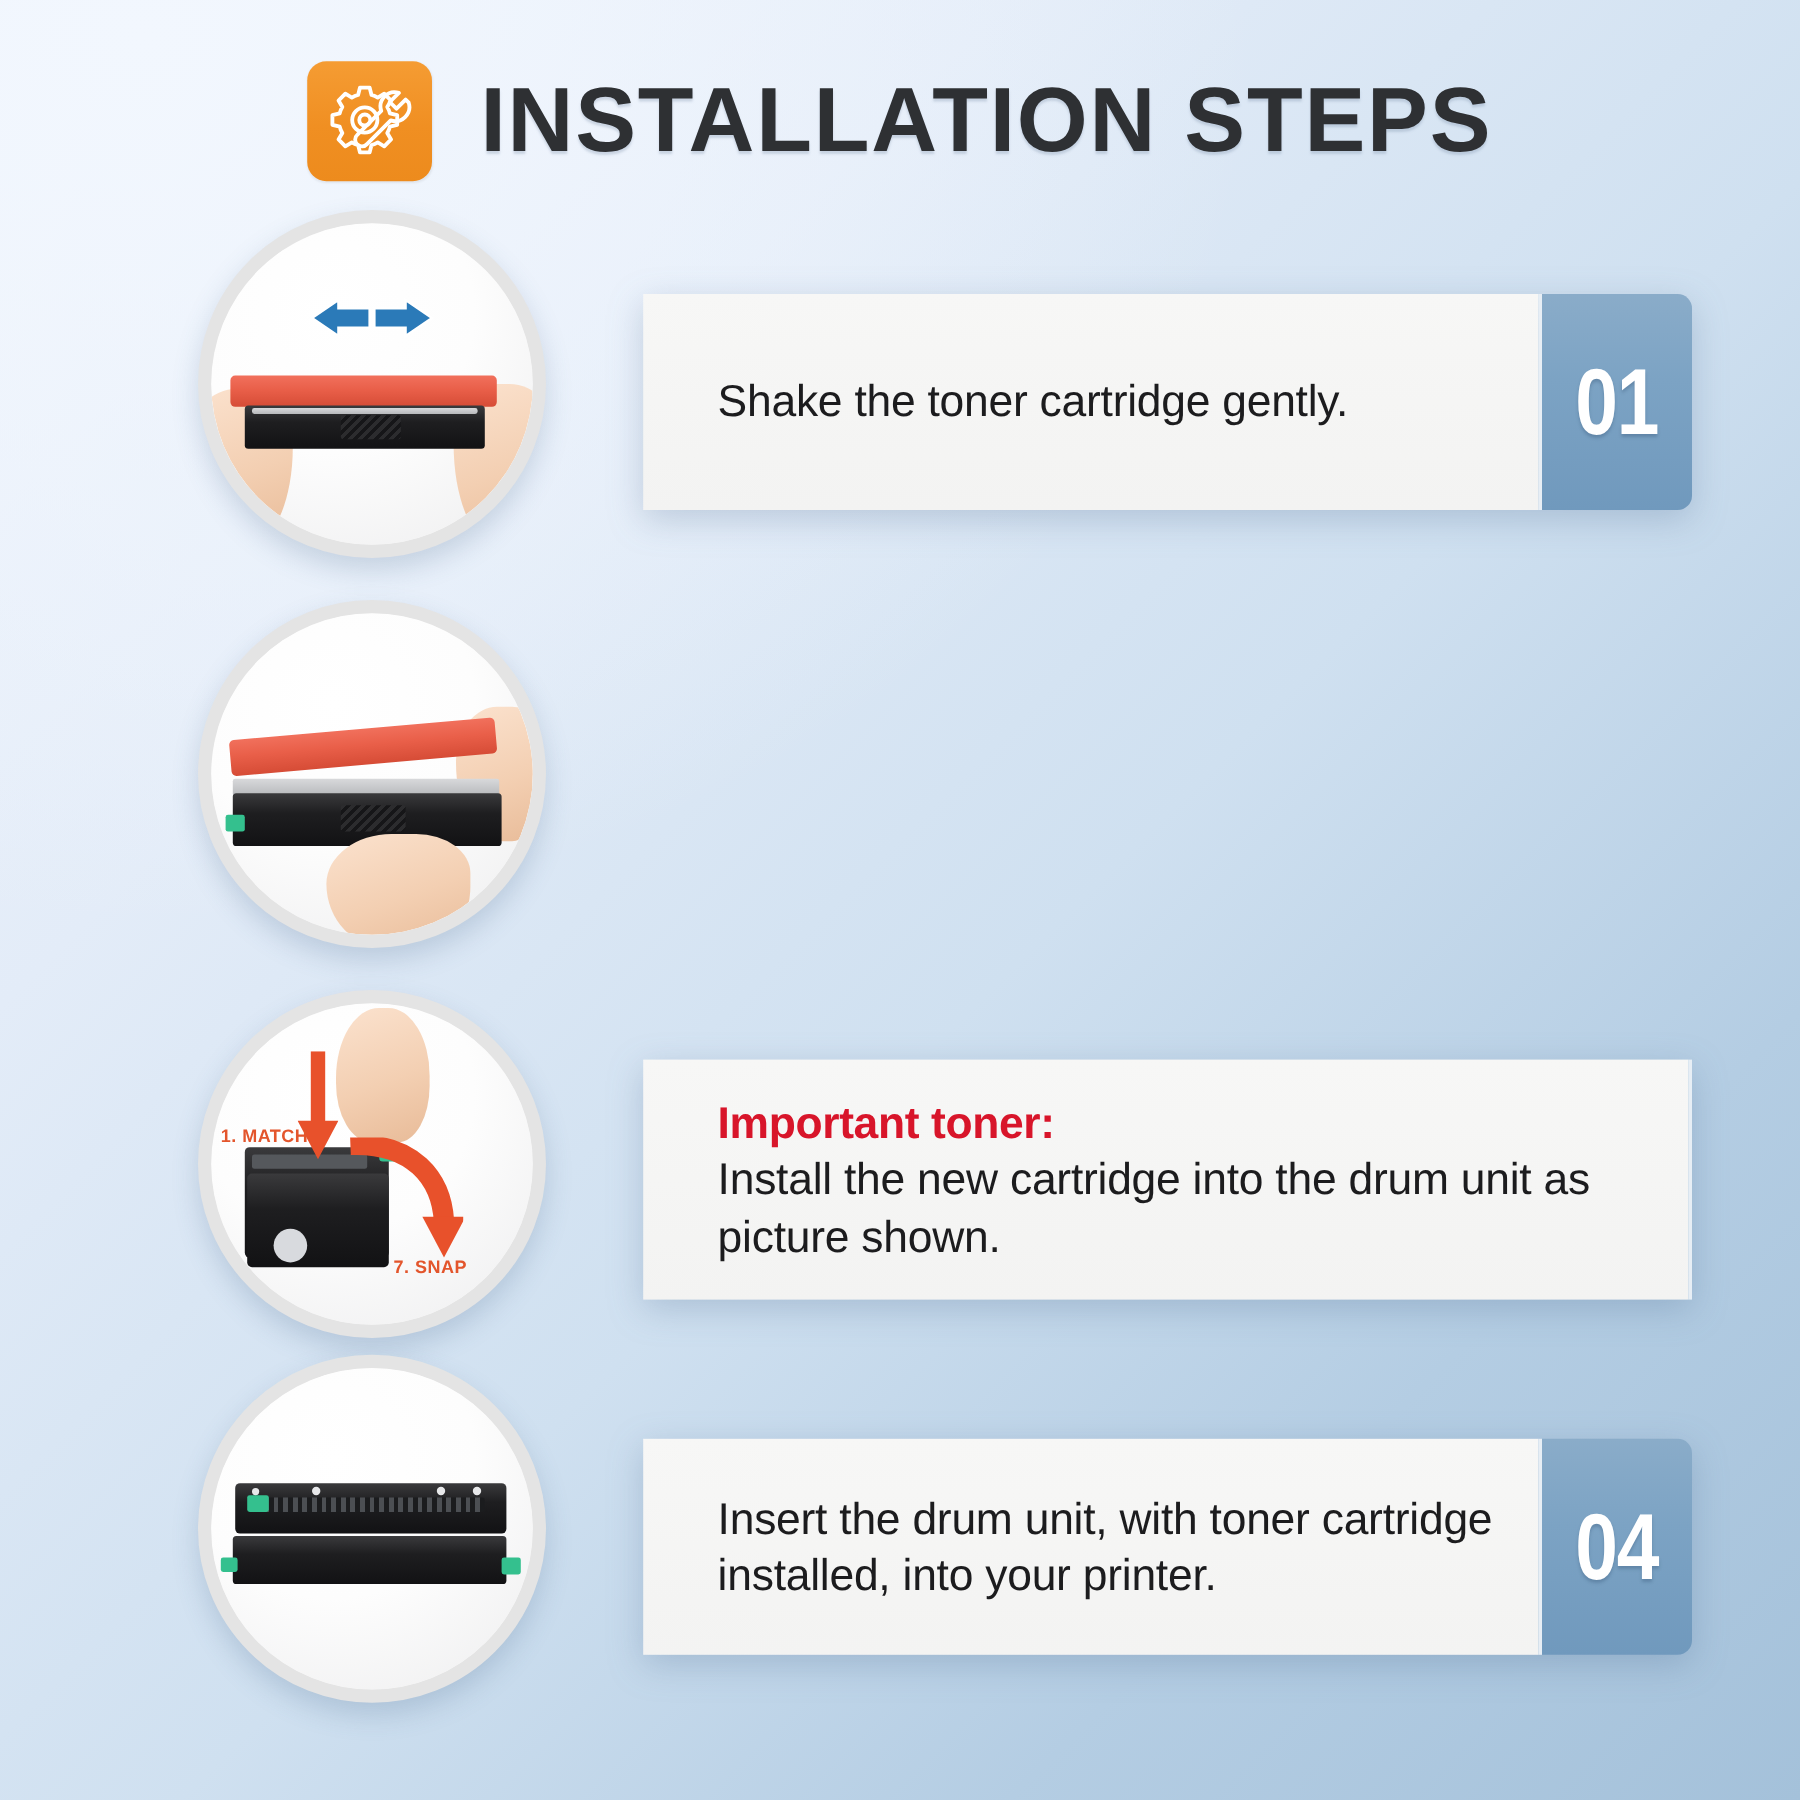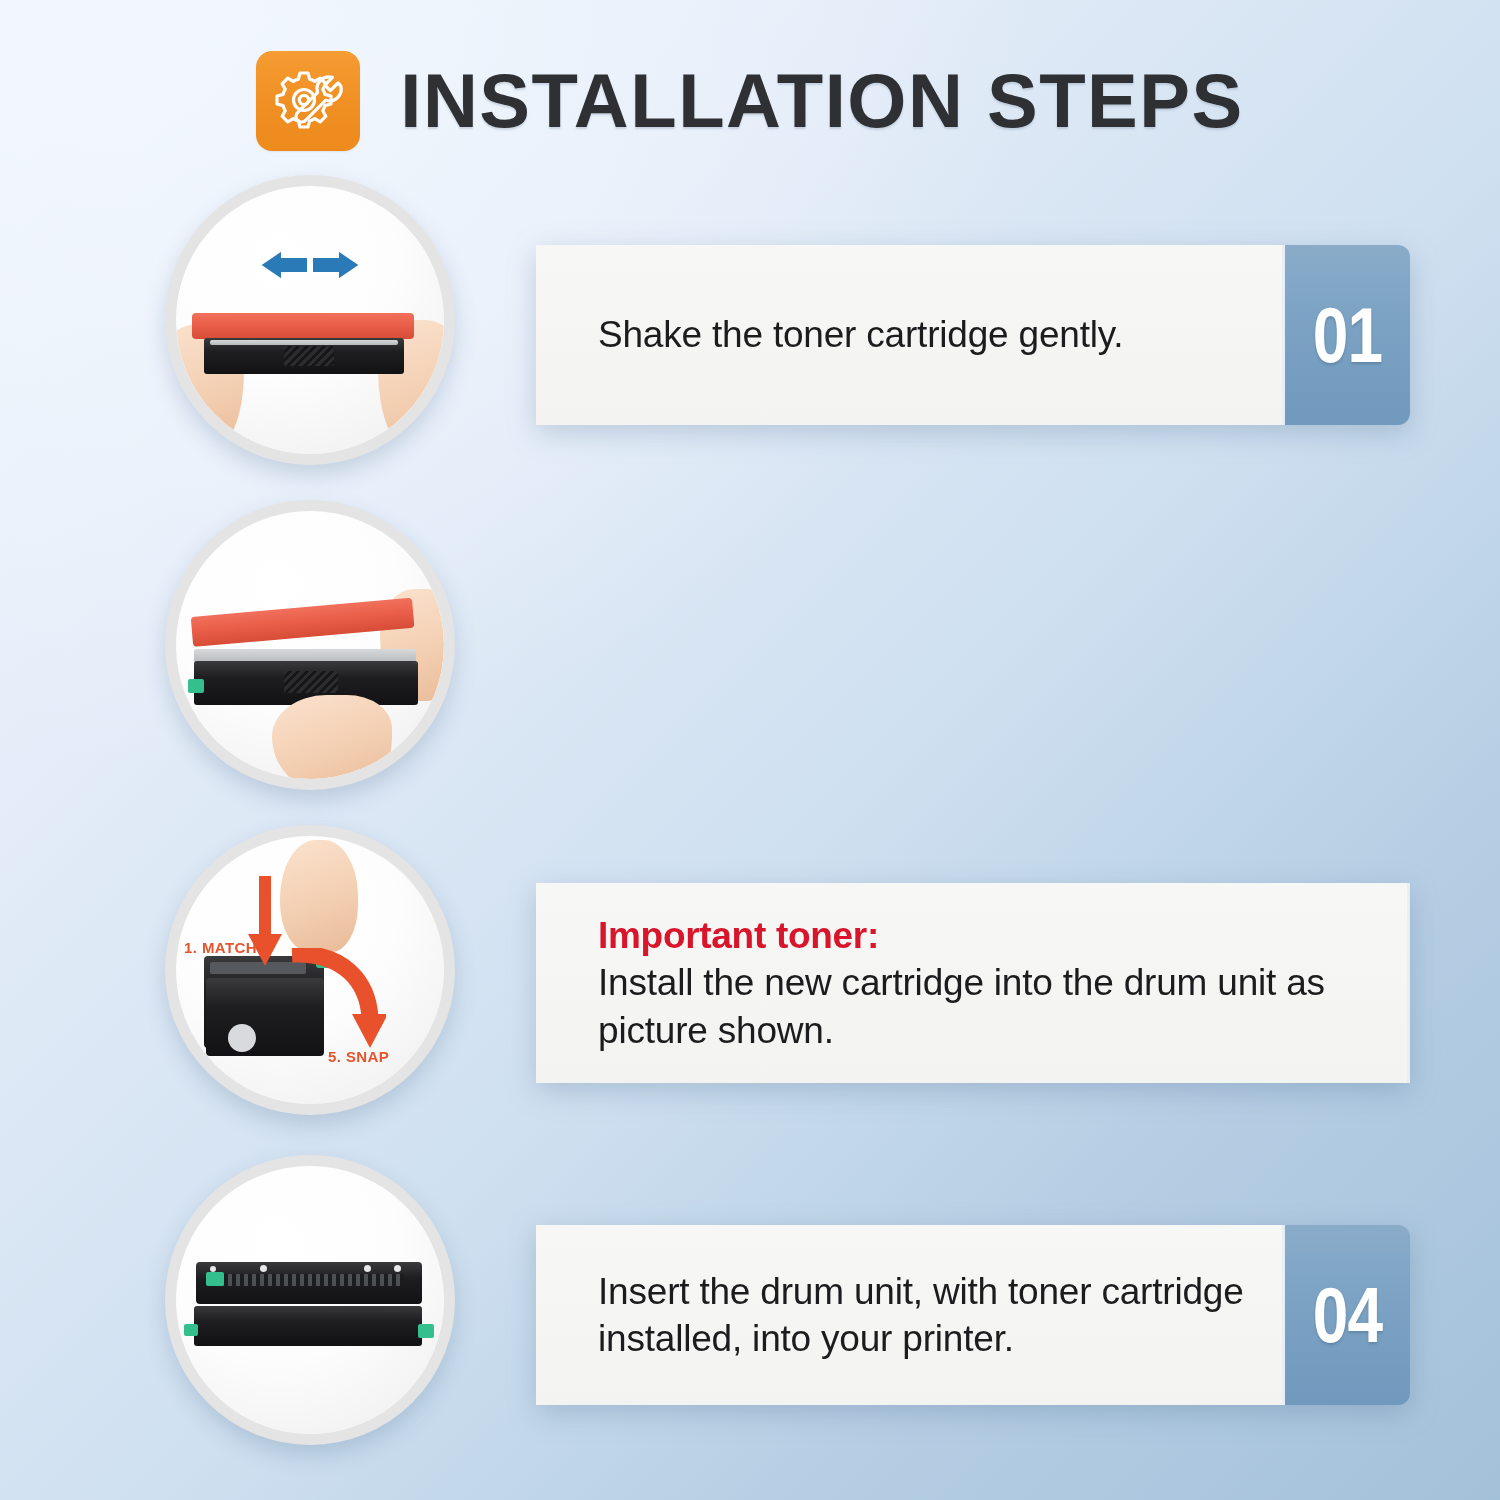--- a/index.html
+++ b/index.html
@@ -55,21 +55,21 @@
     white-space: nowrap;
     line-height: 1;
     text-shadow: 0 2px 2px rgba(120,140,165,0.30);
   }
 
   
   .row { position: absolute; left: 0; width: 1500px; }
   #row-0 { top: 175px; height: 300px; }
   #row-1 { top: 500px; height: 300px; }
   #row-2 { top: 825px; height: 300px; }
-  #row-3 { top: 1155px; height: 300px; }
+  #row-3 { top: 1129px; height: 300px; }
 
   
   .circle-wrap {
     position: absolute;
     left: 165px; top: 0;
     width: 290px; height: 290px;
   }
   .circle {
     position: absolute;
     inset: 0;
@@ -276,21 +276,21 @@
 
           <svg style="position:absolute; left:72px; top:40px; width:34px; height:90px;" viewBox="0 0 34 90">
             <path d="M11 0 h12 v58 h11 L17 90 L0 58 h11 Z" fill="#E8512B"></path>
           </svg>
 
           <svg style="position:absolute; left:110px; top:112px; width:100px; height:110px;" viewBox="0 0 100 110">
             <path d="M6 6 C58 4 82 34 84 70" stroke="#E8512B" stroke-width="17" fill="none" stroke-linecap="butt"></path>
             <path d="M66 66 h36 l-18 34 Z" fill="#E8512B"></path>
           </svg>
           <span class="step-label" style="left:8px; top:103px;">1. MATCH</span>
-          <span class="step-label" style="left:152px; top:212px;">5. SNAP</span>
+          <span class="step-label" style="left:152px; top:212px;">7. SNAP</span>
         </div>
       </div>
     </div>
 
     <div class="card">
       <div class="card-body">
         <div class="card-text">
           <span class="important">Important toner:</span>
           <span>Install the new cartridge into the drum unit as picture shown.</span>
         </div>

